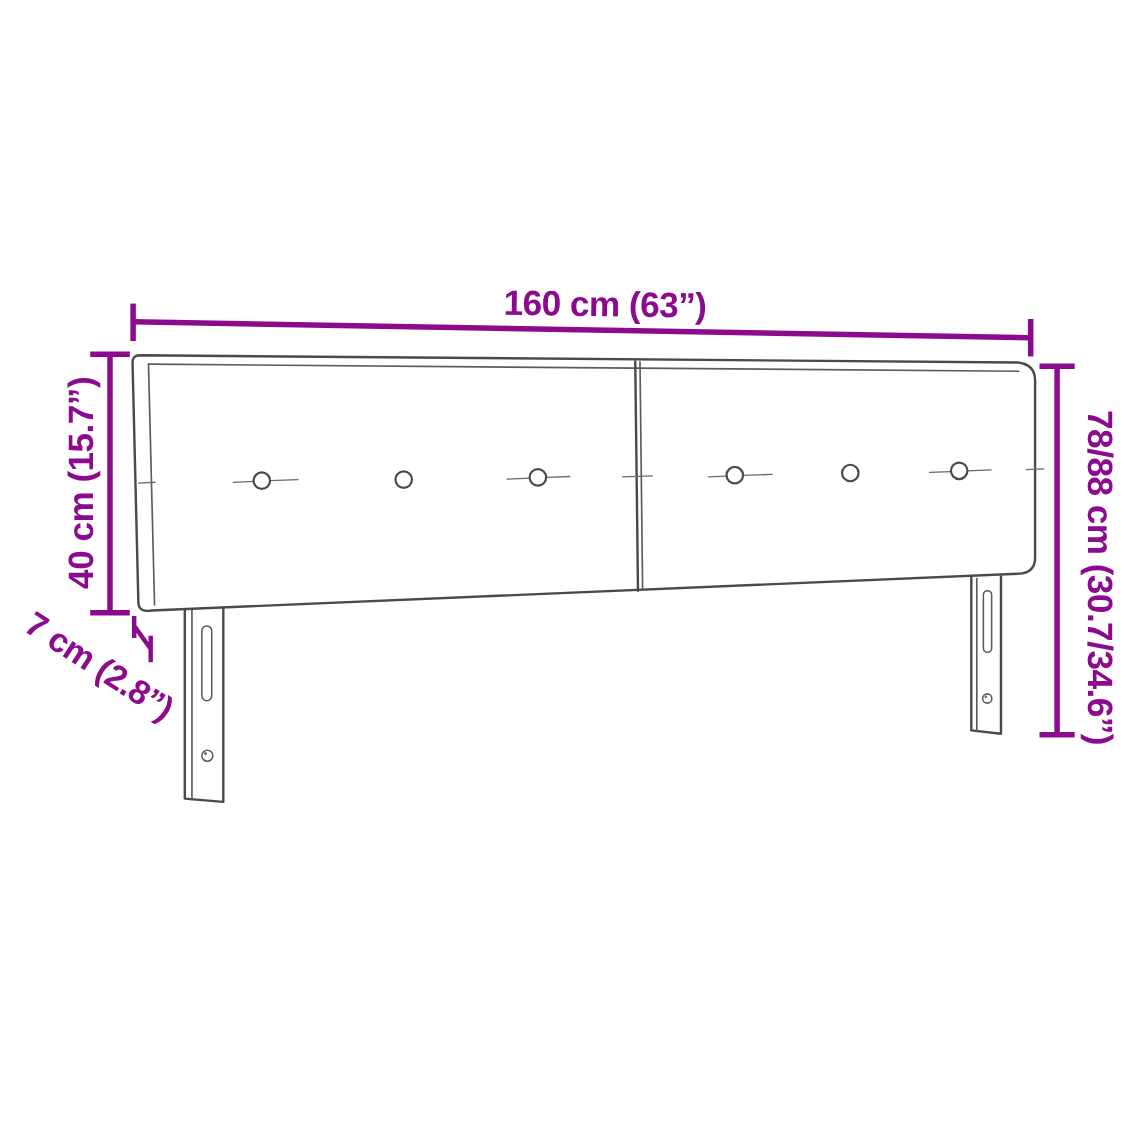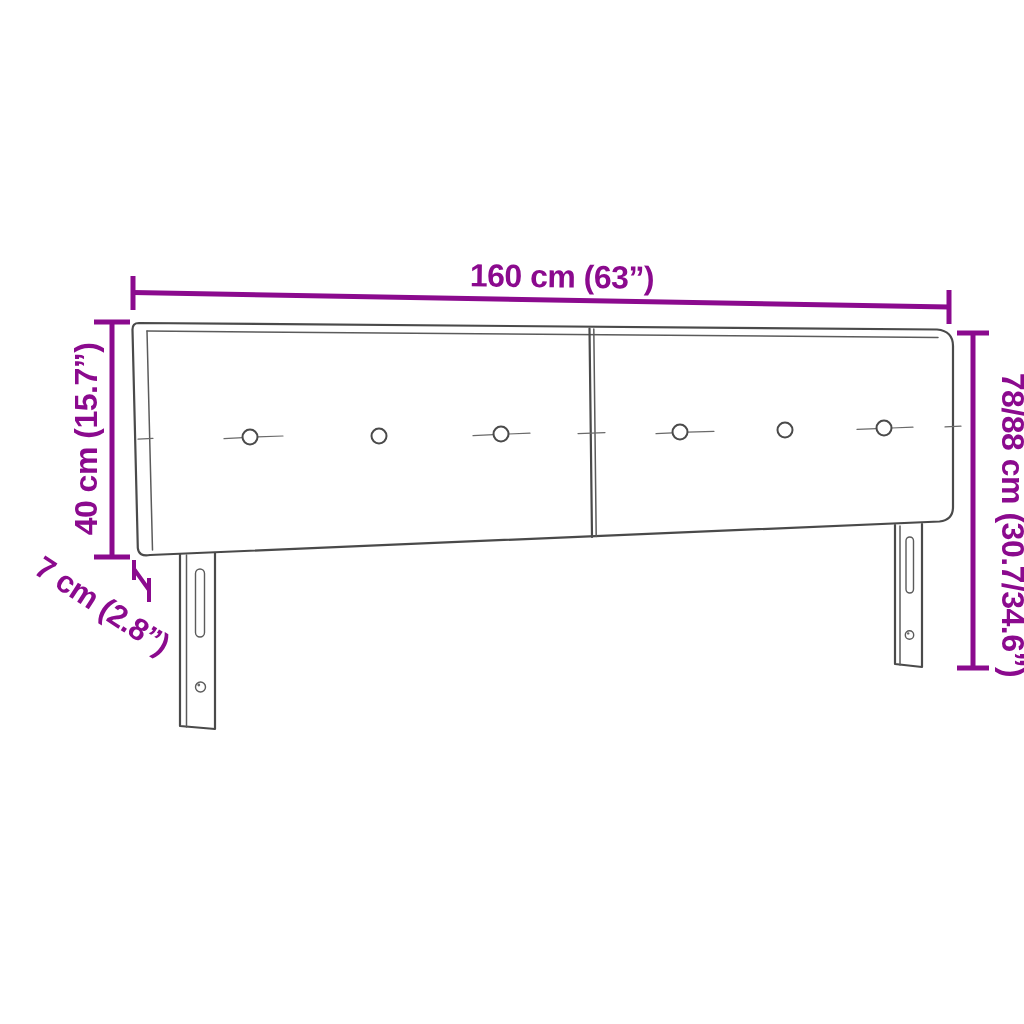--- a/index.html
+++ b/index.html
@@ -1,21 +1,21 @@
 <!DOCTYPE html>
 <html style="--accent: #8B0A8E; --ink: #4a4a4a;"><head>
 <meta charset="utf-8">
 <style>
   :root { --accent:#8B0A8E; --ink:#4a4a4a; }
   html,body { margin:0; padding:0; }
   body {
     width:1024px; height:1024px; background:#ffffff; overflow:hidden;
     font-family:"Liberation Sans", sans-serif; position:relative;
   }
-  .stage { position:absolute; left:12px; top:0; width:828px; height:1024px; }
+  .stage { position:absolute; left:0; top:0; width:828px; height:1024px; }
   svg { position:absolute; left:0; top:0; }
   .outline { stroke:var(--ink); stroke-width:2.2; fill:none; stroke-linejoin:round; stroke-linecap:round; }
   .inner   { stroke:#5b5b5b; stroke-width:1.5; fill:none; stroke-linecap:round; }
   .thin    { stroke:#5b5b5b; stroke-width:1.4; fill:none; }
   .crease  { stroke:#6a6a6a; stroke-width:1.2; fill:none; stroke-linecap:round; }
   .btn     { stroke:var(--ink); stroke-width:2; fill:#ffffff; }
   .dot     { fill:#6a6a6a; stroke:none; }
   .dim     { stroke:var(--accent); stroke-width:5; fill:none; stroke-linecap:butt; }
   .dim-leader { stroke:var(--accent); stroke-width:4; fill:none; stroke-linecap:butt; }
   .dim-label {

